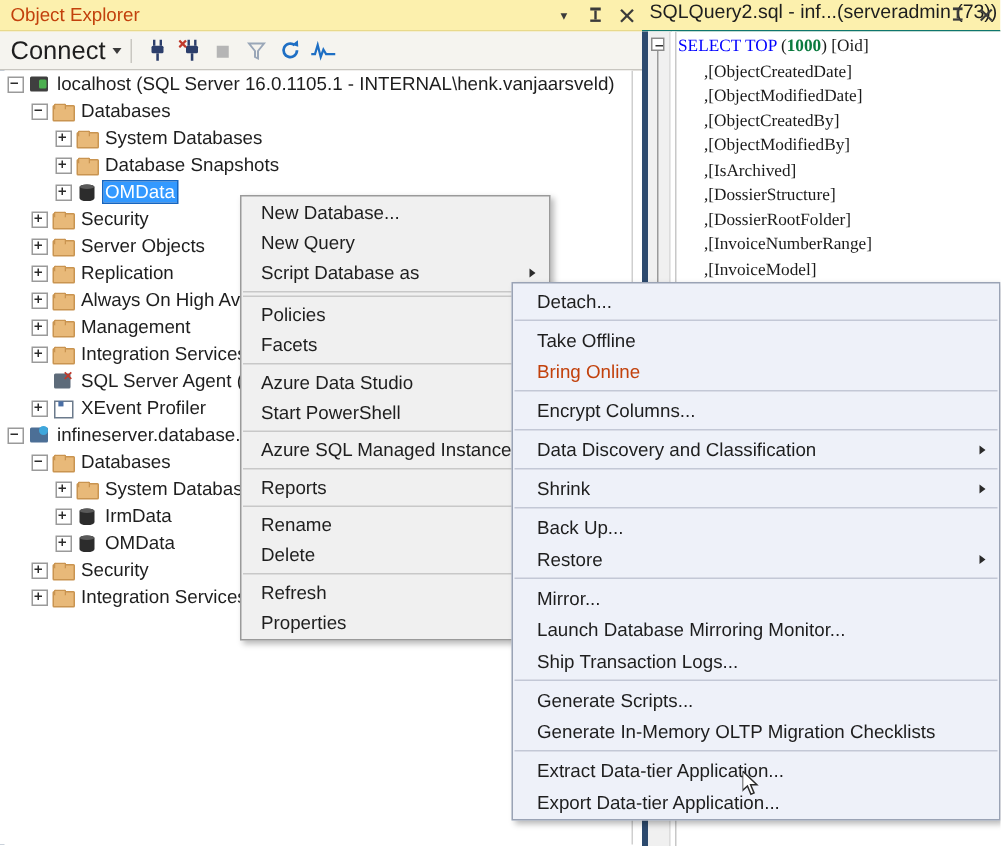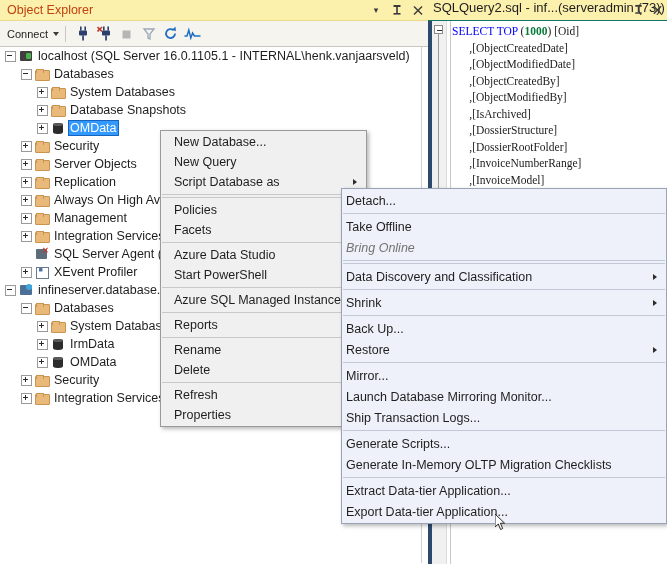--- a/index.html
+++ b/index.html
@@ -34,21 +34,21 @@
   }
   .tb-ico { width:12px; height:13px; display:block; color:#3b3b3b; }
 
   #oe-toolbar {
     position:absolute; left:0; top:21px; width:428px; height:26px;
     background:#f5f4ef;
     border-bottom:1px solid #c8c6c0;
     display:flex; align-items:center;
   }
   #oe-toolbar .connect {
-    margin-left:7px; font-size:11px; color:#1e1e1e; display:flex;
+    margin-left:7px; font-size:17px; color:#1e1e1e; display:flex;
     align-items:center; gap:5px; white-space:nowrap;
   }
   .caret-dn {
     width:0;height:0;border-left:3.5px solid transparent;
     border-right:3.5px solid transparent;border-top:4px solid #3b3b3b;
     display:inline-block;
   }
   #oe-toolbar .sep { width:1px; height:16px; background:#c9c7c1; margin:0 6px; }
   .tbar-btn { width:22px; height:22px; display:flex; align-items:center; justify-content:center; }
 
@@ -182,34 +182,34 @@
     box-shadow:2px 2px 4px rgba(0,0,0,0.28);
     padding:1px 0;
   }
   #menu1 { left:126px; top:130px; width:207px;margin-left:34px; }
   .mi {
     height:20px; display:flex; align-items:center;
     font-size:12.5px; color:#1e1e1e; padding-left:13px;
     position:relative; white-space:nowrap;
   }
   .mi.hl { background:#fdf3b8; border:1px solid #e0c878; height:20px; }
-  .mi.dis { color:#737373;font-style:italic; }
+  .mi.dis { color:#c2410c; }
   .mi .arw {
     position:absolute; right:9px; top:50%; transform:translateY(-50%);
     width:0;height:0;border-top:3.5px solid transparent;
     border-bottom:3.5px solid transparent;border-left:4.5px solid #2b2b2b;
   }
   .msep { height:1px; background:#c8c8c8; margin:2px 1px; }
 
   
   #menu2 {
     left:341px; top:188px; width:326px;
     background:#eef1f9; border:1px solid #9aa3b5;
   }
-  #menu2 .mi { padding-left:4px; height:21px; }
+  #menu2 .mi { padding-left:16px; height:21px; }
   #menu2 .msep { background:#c3c8d6; }
   #menu2 .mi.hl { background:#fdf3b8; border:1px solid #ddbd64; }
   .cursor-arrow {
     position:absolute; left:495px; top:514px; width:12px; height:18px;
     pointer-events:none; z-index:99;
   }
 </style>
 </head>
 <body>
 
@@ -505,20 +505,23 @@
       <span>Detach...</span>
     </div>
     <div class="msep"></div>
     <div class="mi">
       <span>Take Offline</span>
     </div>
     <div class="mi dis">
       <span>Bring Online</span>
     </div>
     <div class="msep"></div>
+    <div class="mi">
+      <span>Encrypt Columns...</span>
+    </div>
     <div class="msep"></div>
     <div class="mi">
       <span>Data Discovery and Classification</span>
       <span class="arw"></span>
     </div>
     <div class="msep"></div>
     <div class="mi">
       <span>Shrink</span>
       <span class="arw"></span>
     </div>

